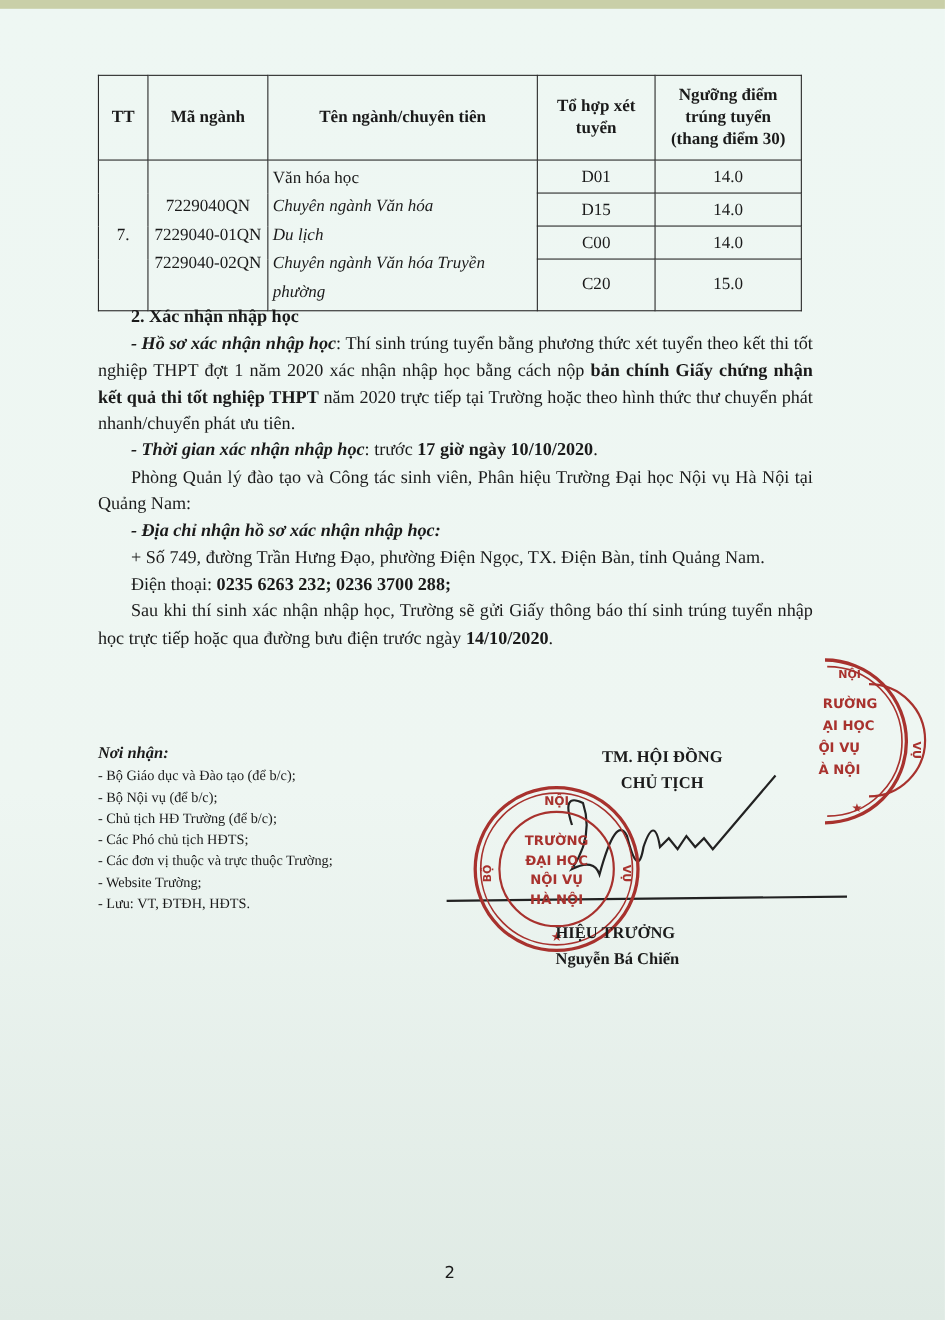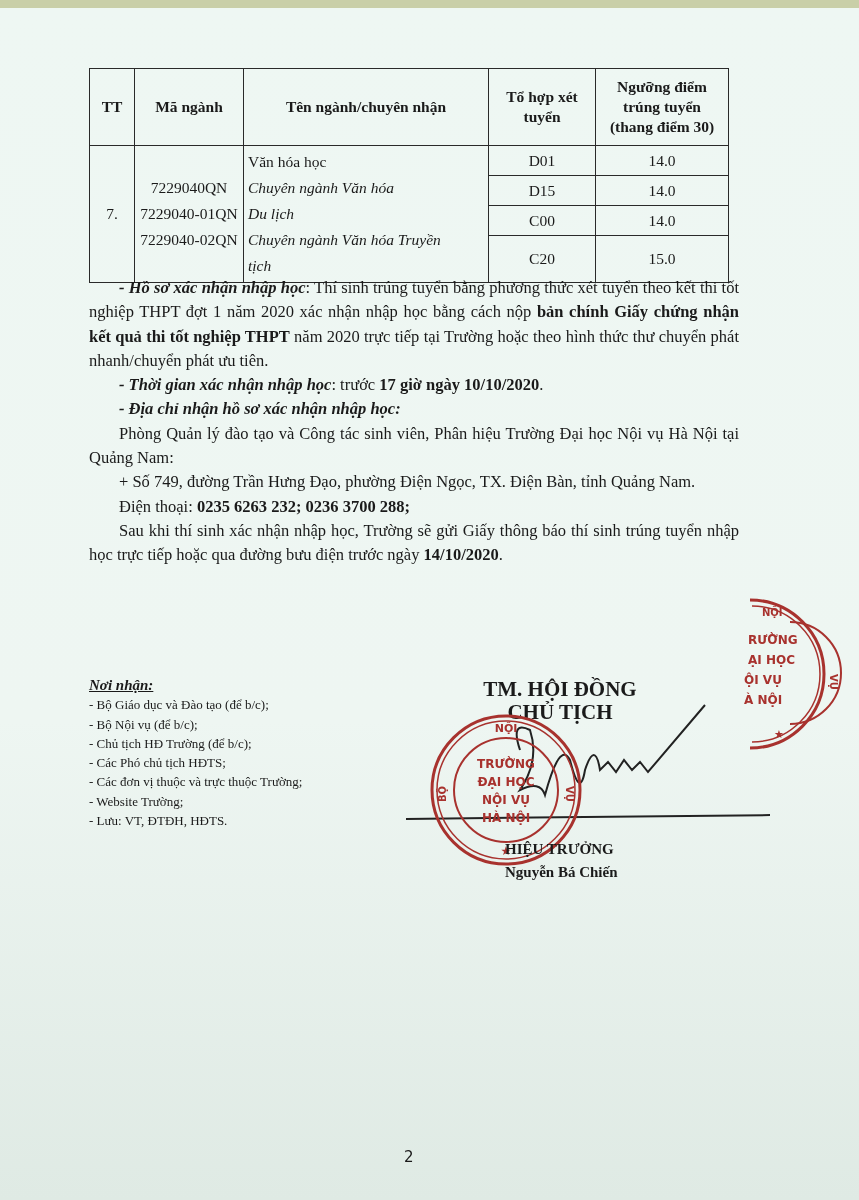--- a/index.html
+++ b/index.html
@@ -24,41 +24,41 @@
   .it { font-style: italic; }
   td.combo, td.score { height: 29px; text-align: center; margin-top: 32px; }
 
   .para { position: absolute; left: 89px; width: 650px; font-size: 16.5px; line-height: 24.3px; text-align: justify; }
   .para p { margin: 0; }
   .ind { text-indent: 30px; }
   .ind2 { padding-left: 30px; }
   b { font-weight: bold; }
 
   .recv { position: absolute; left: 89px; top: 676px; font-size: 13px; line-height: 19.3px; }
-  .recv .h { font-style: italic; font-weight: bold; font-size: 15px; text-decoration: underline; }
-  .sign { position: absolute; left: 480px; top: 678px; width: 160px; text-align: center; font-weight: bold; font-size: 21px; line-height: 23px; }
+  .recv .h { font-style: italic; font-weight: bold; font-size: 15px; }
+  .sign { position: absolute; left: 522px; top: 678px; width: 160px; text-align: center; font-weight: bold; font-size: 15px; line-height: 23px; }
   .sign2 { position: absolute; left: 505px; top: 838px; font-weight: bold; font-size: 15px; line-height: 23px; }
   .sigline { position: absolute; left: 406px; top: 816px; width: 364px; height: 1.5px; background: #222; transform: rotate(-0.6deg); }
 
   .stamp { position: absolute; }
   .pagenum { position: absolute; left: 404px; top: 1148px; font-family: "DejaVu Sans", sans-serif; font-size: 15px; }
 </style>
 </head>
 <body>
 
 <div class="topband"></div>
 
 <div class="page">
 
   <table class="admit">
     <tbody>
         <tr>
       <th style="width:36px">TT</th>
       <th style="width:100px">Mã ngành</th>
-      <th style="width:236px">Tên ngành/chuyên nhận</th>
+      <th style="width:236px">Tên ngành/chuyên tiên</th>
       <th style="width:98px">
         <div>Tổ hợp xét</div>
         <div>tuyển</div>
       </th>
       <th>
         <div>Ngưỡng điểm</div>
         <div>trúng tuyển</div>
         <div>(thang điểm 30)</div>
       </th>
     </tr>
@@ -67,45 +67,46 @@
       <td class="codes" rowspan="4">
         <div>7229040QN</div>
         <div>7229040-01QN</div>
         <div>7229040-02QN</div>
       </td>
       <td class="names" rowspan="4">
         <div>Văn hóa học</div>
         <div class="it">Chuyên ngành Văn hóa</div>
         <div class="it">Du lịch</div>
         <div class="it">Chuyên ngành Văn hóa Truyền</div>
-        <div class="it">tịch</div>
+        <div class="it">phường</div>
       </td>
       <td class="combo">D01</td>
       <td class="score">14.0</td>
     </tr>
     <tr>
       <td class="combo">D15</td>
       <td class="score">14.0</td>
     </tr>
     <tr>
       <td class="combo">C00</td>
       <td class="score">14.0</td>
     </tr>
     <tr>
       <td class="combo" style="height:46px">C20</td>
       <td class="score" style="height:46px">15.0</td>
     </tr>
   </tbody>
     </table>
 
   <div class="para" style="top:276px">
+    <p class="ind"><b>2. Xác nhận nhập học</b></p>
     <p class="ind"><b class="it">- Hồ sơ xác nhận nhập học</b><span>: Thí sinh trúng tuyển bằng phương thức xét tuyển theo kết thi tốt nghiệp THPT đợt 1 năm 2020 xác nhận nhập học bằng cách nộp </span><b>bản chính Giấy chứng nhận kết quả thi tốt nghiệp THPT</b><span> năm 2020 trực tiếp tại Trường hoặc theo hình thức thư chuyển phát nhanh/chuyển phát ưu tiên.</span></p>
     <p class="ind"><b class="it">- Thời gian xác nhận nhập học</b><span>: trước </span><b>17 giờ ngày 10/10/2020</b><span>.</span></p>
+    <p class="ind">Phòng Quản lý đào tạo và Công tác sinh viên, Phân hiệu Trường Đại học Nội vụ Hà Nội tại Quảng Nam:</p>
     <p class="ind"><b class="it">- Địa chỉ nhận hồ sơ xác nhận nhập học:</b></p>
-    <p class="ind">Phòng Quản lý đào tạo và Công tác sinh viên, Phân hiệu Trường Đại học Nội vụ Hà Nội tại Quảng Nam:</p>
     <p class="ind2">+ Số 749, đường Trần Hưng Đạo, phường Điện Ngọc, TX. Điện Bàn, tỉnh Quảng Nam.</p>
     <p class="ind2"><span>Điện thoại: </span><b>0235 6263 232; 0236 3700 288;</b></p>
     <p class="ind"><span>Sau khi thí sinh xác nhận nhập học, Trường sẽ gửi Giấy thông báo thí sinh trúng tuyển nhập học trực tiếp hoặc qua đường bưu điện trước ngày </span><b>14/10/2020</b><span>.</span></p>
   </div>
 
   <div class="recv">
     <div class="h">Nơi nhận:</div>
     <div>- Bộ Giáo dục và Đào tạo (để b/c);</div>
     <div>- Bộ Nội vụ (để b/c);</div>
     <div>- Chủ tịch HĐ Trường (để b/c);</div>

